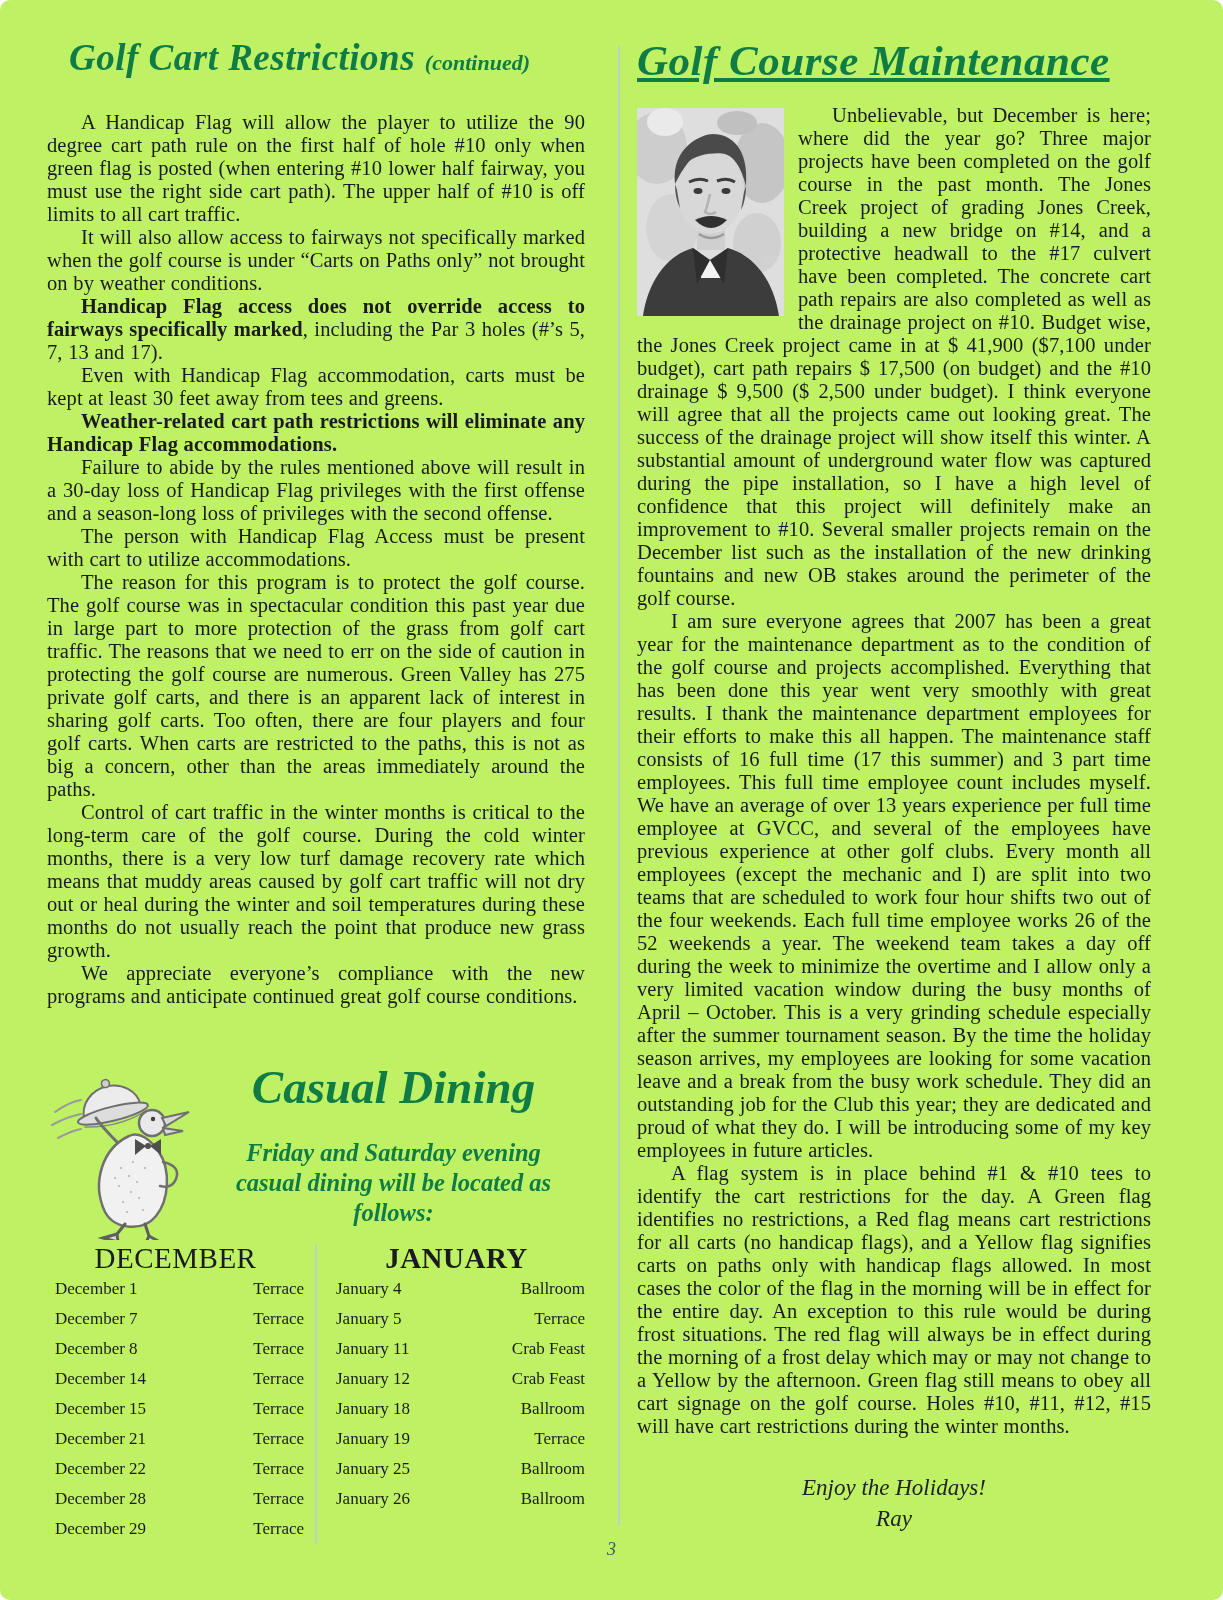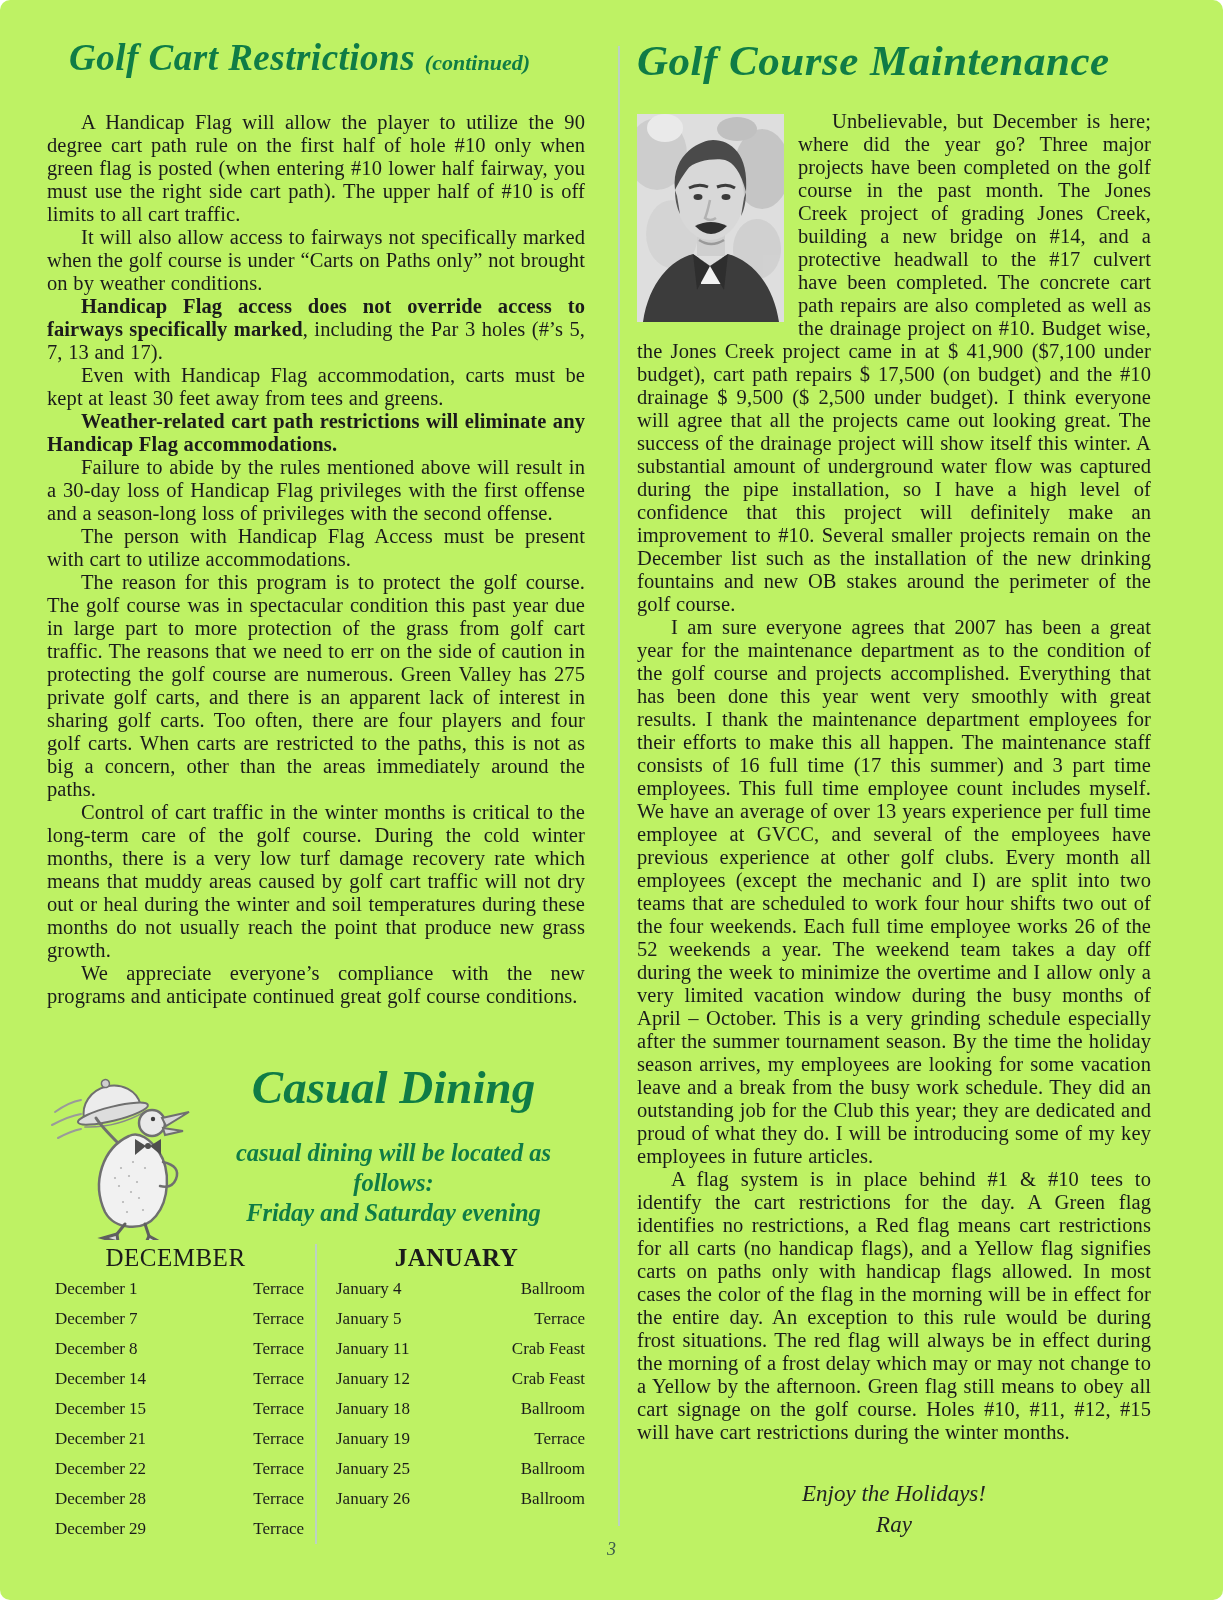--- a/index.html
+++ b/index.html
@@ -13,21 +13,21 @@
 
   
   .col-left  { position:absolute; left:47px;  top:36px; width:538px; }
   .col-right { position:absolute; left:637px; top:36px; width:514px; }
   .v-divider { position:absolute; left:618px; top:46px; width:2px; height:1480px; background:#bcd2c4; }
 
   
   .article-title { color:#0f7c46; font-style:italic; font-weight:bold; font-family:"Liberation Serif","DejaVu Serif",serif; }
   .left-title  { font-size:37px; line-height:44px; padding-left:22px; margin-bottom:26px; letter-spacing:0.5px; }
   .left-title .continued { font-size:22px; letter-spacing:0; }
-  .right-title { font-size:43px; line-height:50px; margin-bottom:24px; letter-spacing:0.5px; }
+  .right-title { font-size:43px; line-height:50px; margin-bottom:18px; letter-spacing:0.5px;text-decoration:underline; }
 
   
   .body-text { font-size:20.5px; line-height:23px; text-align:justify; letter-spacing:0.1px; word-spacing:0.4px; }
   .body-text p { text-indent:34px; }
   .bold-para { font-weight:bold; }
 
   
   .photo-frame { float:left; width:147px; height:208px; margin:4px 14px 2px 0; background:#e2e2e2; overflow:hidden; }
 
   
@@ -36,21 +36,21 @@
   
   .casual { margin-top:52px; position:relative; }
   .cd-head { position:relative; min-height:160px; }
   .duck { position:absolute; left:2px; top:8px; }
   .cd-titles { margin-left:155px; text-align:center; }
   .cd-title { color:#0f7c46; font-style:italic; font-weight:bold; font-size:47px; line-height:54px; margin-bottom:24px; }
   .cd-sub   { color:#0f7c46; font-style:italic; font-weight:bold; font-size:24.5px; line-height:30px; }
   .cd-table { display:flex; margin-top:14px; }
   .cd-col { width:262px; }
   .cd-vdiv { width:2px; background:#bcd2c4; margin:2px 11px 0 11px; }
-  .cd-month { text-align:center; font-size:25px; line-height:32px; letter-spacing:0.5px; }
+  .cd-month { text-align:center; font-size:29px; line-height:32px; letter-spacing:0.5px; }
   .cd-month.bold { font-weight:bold; }
   .cd-row { display:flex; justify-content:space-between; font-size:17px; line-height:30px; }
   .cd-date { padding-left:8px; }
   .cd-venue { text-align:right; }
 
   
   .page-num { position:absolute; left:0; right:0; bottom:40px; text-align:center; font-style:italic; font-size:18px; color:#3c5c4c; }
 </style>
 </head>
 <body>
@@ -126,22 +126,22 @@
             <g stroke="#5f5f5f" stroke-width="3" stroke-linecap="round" fill="#dcdcdc">
               <path d="M76 156 L68 166" fill="none"></path>
               <path d="M68 166 l-14 4 l15 4 z"></path>
               <path d="M96 156 L100 168" fill="none"></path>
               <path d="M100 168 l-4 9 l13 -4 z"></path>
             </g>
           </svg>
         </span>
         <div class="cd-titles">
           <div class="cd-title">Casual Dining</div>
+          <div class="cd-sub">Friday and Saturday evening</div>
           <div class="cd-sub">casual dining will be located as follows:</div>
-          <div class="cd-sub">Friday and Saturday evening</div>
         </div>
       </div>
 
       <div class="cd-table">
         <div class="cd-col">
           <div class="cd-month">DECEMBER</div>
           <div class="cd-row">
               <span class="cd-date">December 1</span>
               <span class="cd-venue">Terrace</span>
             </div>

